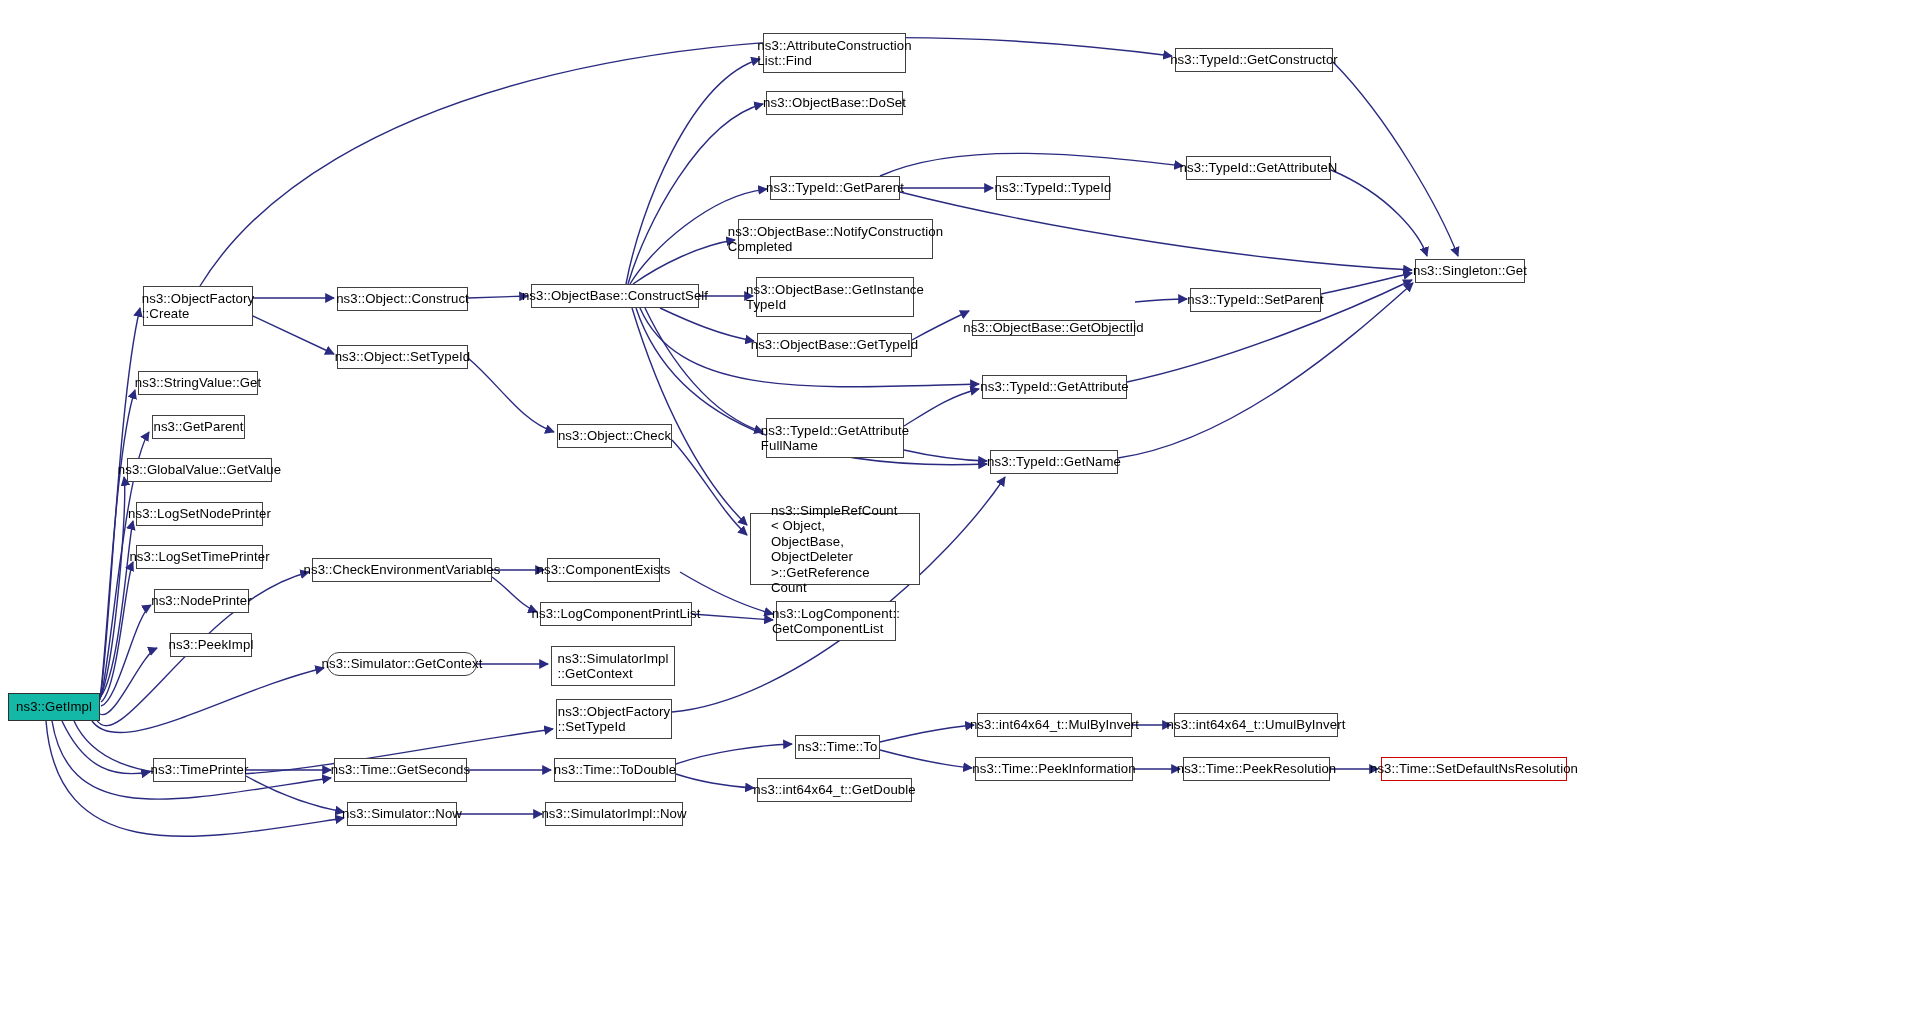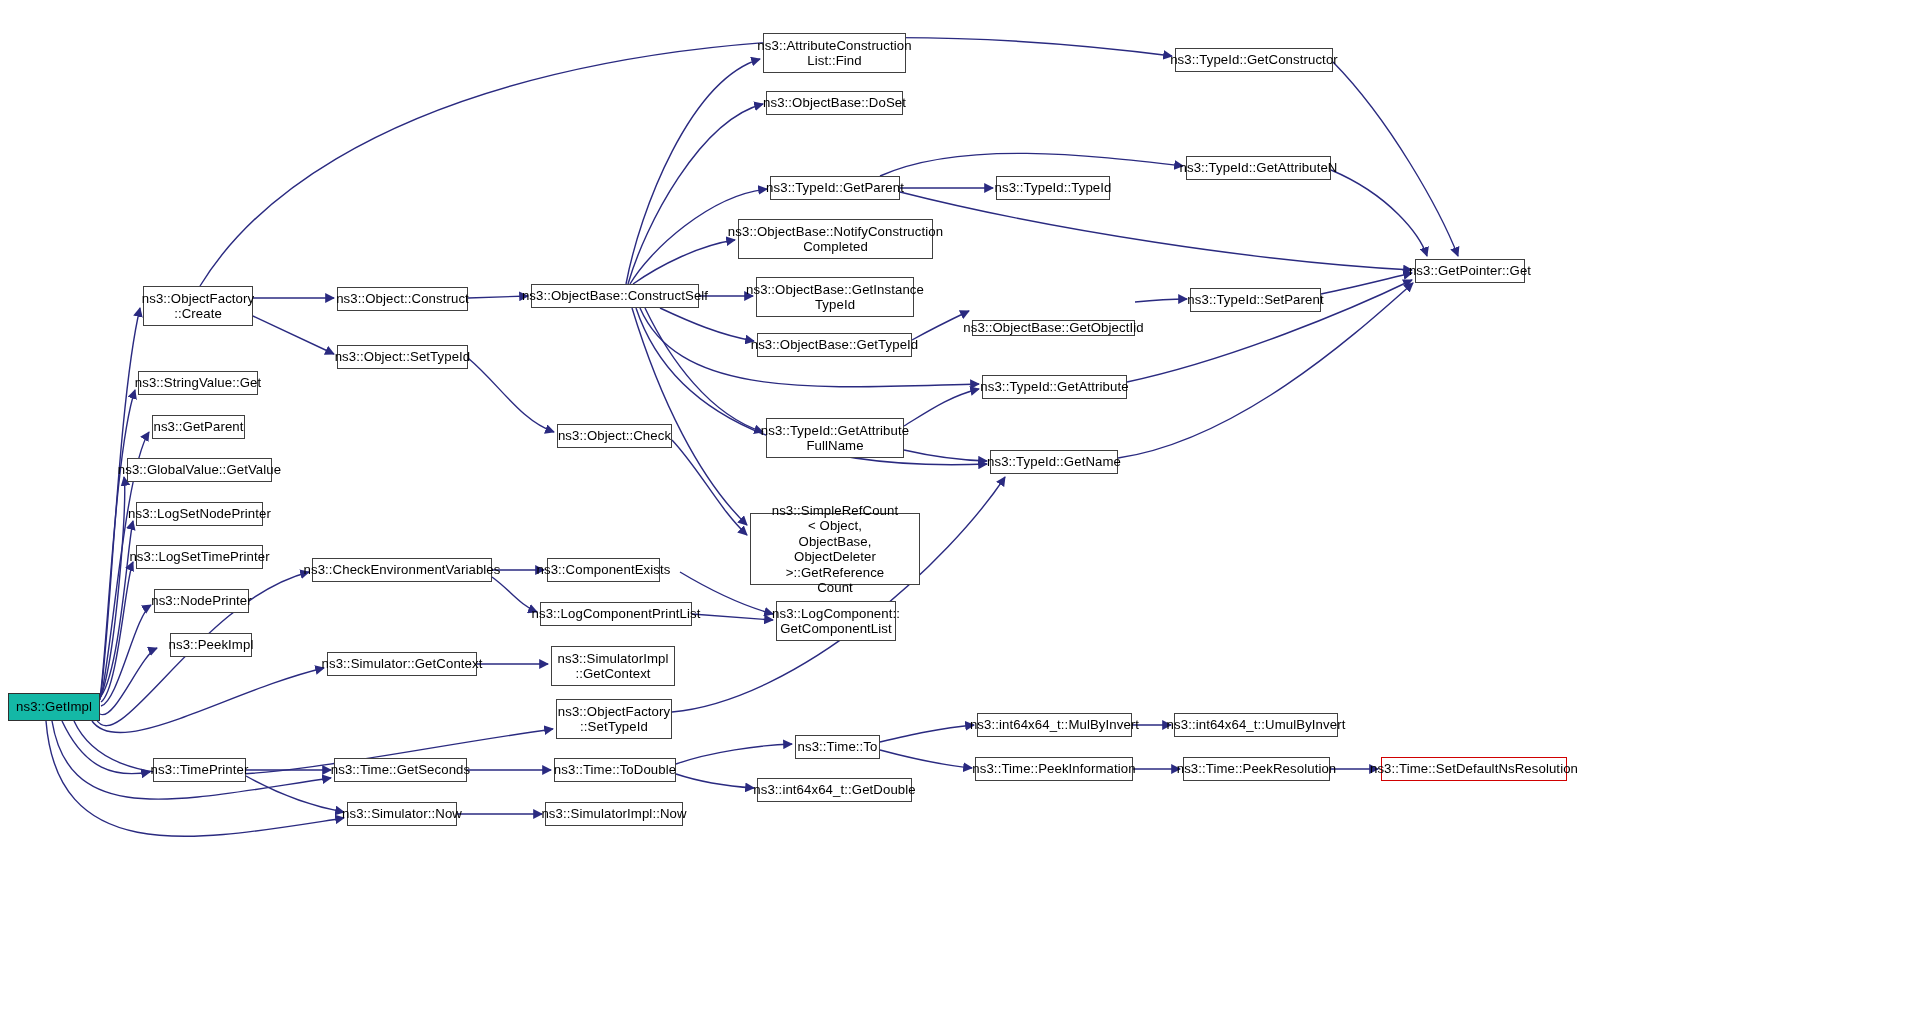--- a/index.html
+++ b/index.html
@@ -23,21 +23,21 @@
     position:absolute;
     box-sizing:border-box;
     border:1px solid #404040;
     background:#ffffff;
     color:#000000;
     font-size:13.2px;
     line-height:15.5px;
     display:flex;
     align-items:center;
     justify-content:center;
-    text-align:center;
+    text-align:left;
     white-space:pre-line;
     letter-spacing:0.1px;
     padding:0 20px;
     z-index:2;
   }
   .node.root{
     background:#14b8a6;
     border-color:#303030;
   }
   .node.highlight{
@@ -125,21 +125,21 @@
       <div class="node" style="left: 152px; top: 415px; width: 93px; height: 24px;"><span>ns3::GetParent</span></div>
       <div class="node" style="left: 127px; top: 458px; width: 145px; height: 24px;"><span>ns3::GlobalValue::GetValue</span></div>
       <div class="node" style="left: 136px; top: 502px; width: 127px; height: 24px;"><span>ns3::LogSetNodePrinter</span></div>
       <div class="node" style="left: 136px; top: 545px; width: 127px; height: 24px;"><span>ns3::LogSetTimePrinter</span></div>
       <div class="node" style="left: 154px; top: 589px; width: 95px; height: 24px;"><span>ns3::NodePrinter</span></div>
       <div class="node" style="left: 170px; top: 633px; width: 82px; height: 24px;"><span>ns3::PeekImpl</span></div>
       <div class="node" style="left: 153px; top: 758px; width: 93px; height: 24px;"><span>ns3::TimePrinter</span></div>
       <div class="node" style="left: 337px; top: 287px; width: 131px; height: 24px;"><span>ns3::Object::Construct</span></div>
       <div class="node" style="left: 337px; top: 345px; width: 131px; height: 24px;"><span>ns3::Object::SetTypeId</span></div>
       <div class="node" style="left: 312px; top: 558px; width: 180px; height: 24px;"><span>ns3::CheckEnvironmentVariables</span></div>
-      <div class="node" style="left: 327px; top: 652px; width: 150px; height: 24px;"><span>ns3::Simulator::GetContext</span></div>
+      <div class="node" style="left: 327px; top: 652px; width: 150px; height: 24px; border-radius: 12px;"><span>ns3::Simulator::GetContext</span></div>
       <div class="node" style="left: 334px; top: 758px; width: 133px; height: 24px;"><span>ns3::Time::GetSeconds</span></div>
       <div class="node" style="left: 347px; top: 802px; width: 110px; height: 24px;"><span>ns3::Simulator::Now</span></div>
       <div class="node" style="left: 531px; top: 284px; width: 168px; height: 24px;"><span>ns3::ObjectBase::ConstructSelf</span></div>
       <div class="node" style="left: 557px; top: 424px; width: 115px; height: 24px;"><span>ns3::Object::Check</span></div>
       <div class="node" style="left: 547px; top: 558px; width: 113px; height: 24px;"><span>ns3::ComponentExists</span></div>
       <div class="node" style="left: 540px; top: 602px; width: 152px; height: 24px;"><span>ns3::LogComponentPrintList</span></div>
       <div class="node" style="left: 551px; top: 646px; width: 124px; height: 40px;"><span>ns3::SimulatorImpl
 ::GetContext</span></div>
       <div class="node" style="left: 556px; top: 699px; width: 116px; height: 40px;"><span>ns3::ObjectFactory
 ::SetTypeId</span></div>
@@ -168,16 +168,16 @@
       <div class="node" style="left: 972px; top: 296px; width: 163px; height: 16px; margin-top: 24px;"><span>ns3::ObjectBase::GetObjectIid</span></div>
       <div class="node" style="left: 982px; top: 375px; width: 145px; height: 24px;"><span>ns3::TypeId::GetAttribute</span></div>
       <div class="node" style="left: 990px; top: 450px; width: 128px; height: 24px;"><span>ns3::TypeId::GetName</span></div>
       <div class="node" style="left: 977px; top: 713px; width: 155px; height: 24px;"><span>ns3::int64x64_t::MulByInvert</span></div>
       <div class="node" style="left: 975px; top: 757px; width: 158px; height: 24px;"><span>ns3::Time::PeekInformation</span></div>
       <div class="node" style="left: 1175px; top: 48px; width: 158px; height: 24px;"><span>ns3::TypeId::GetConstructor</span></div>
       <div class="node" style="left: 1186px; top: 156px; width: 145px; height: 24px;"><span>ns3::TypeId::GetAttributeN</span></div>
       <div class="node" style="left: 1190px; top: 288px; width: 131px; height: 24px;"><span>ns3::TypeId::SetParent</span></div>
       <div class="node" style="left: 1174px; top: 713px; width: 164px; height: 24px;"><span>ns3::int64x64_t::UmulByInvert</span></div>
       <div class="node" style="left: 1183px; top: 757px; width: 147px; height: 24px;"><span>ns3::Time::PeekResolution</span></div>
-      <div class="node" style="left: 1415px; top: 259px; width: 110px; height: 24px;"><span>ns3::GetPointer::Get</span></div>
+      <div class="node" style="left: 1415px; top: 259px; width: 110px; height: 24px;"><span>ns3::Singleton::Get</span></div>
       <div class="node highlight" style="left: 1381px; top: 757px; width: 186px; height: 24px;"><span>ns3::Time::SetDefaultNsResolution</span></div>
     </div>
 </div>
 
 </body></html>

